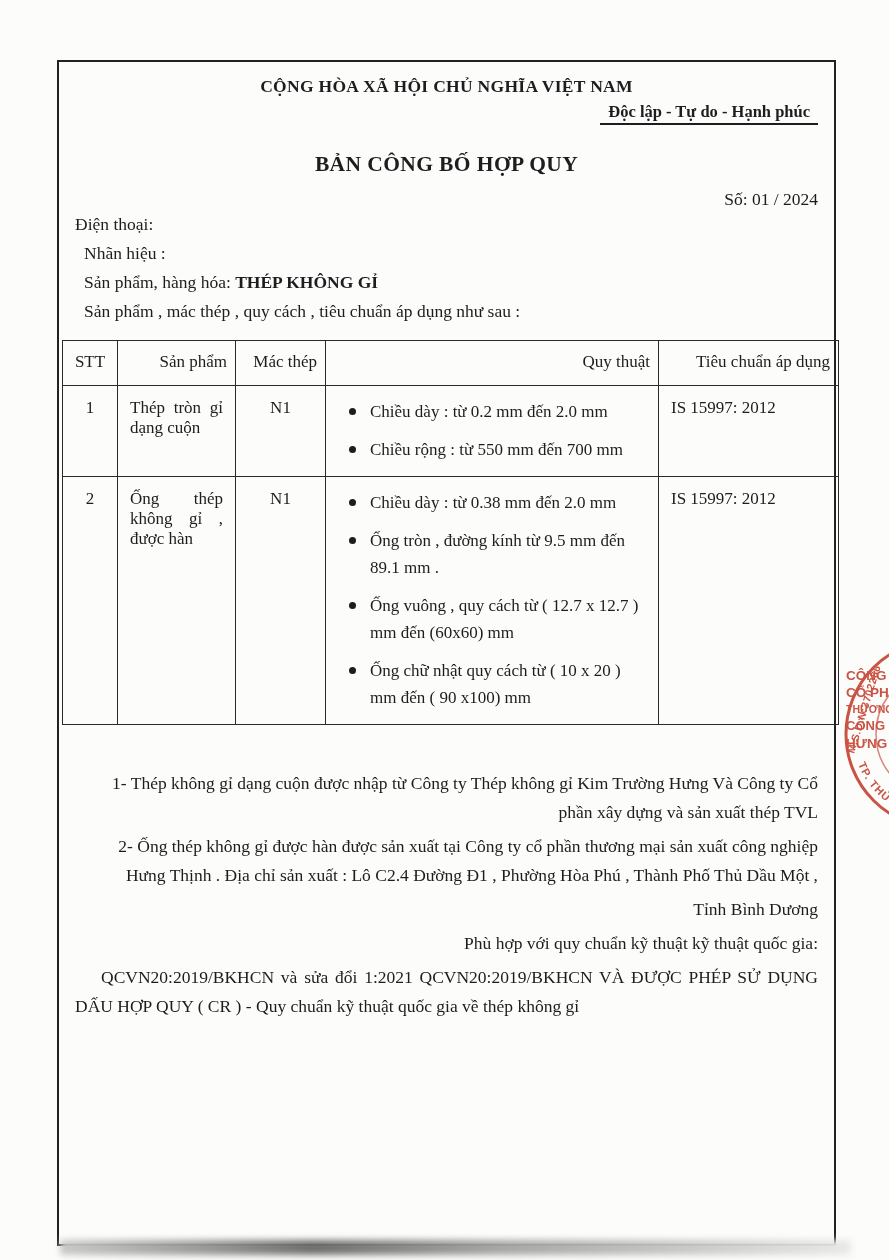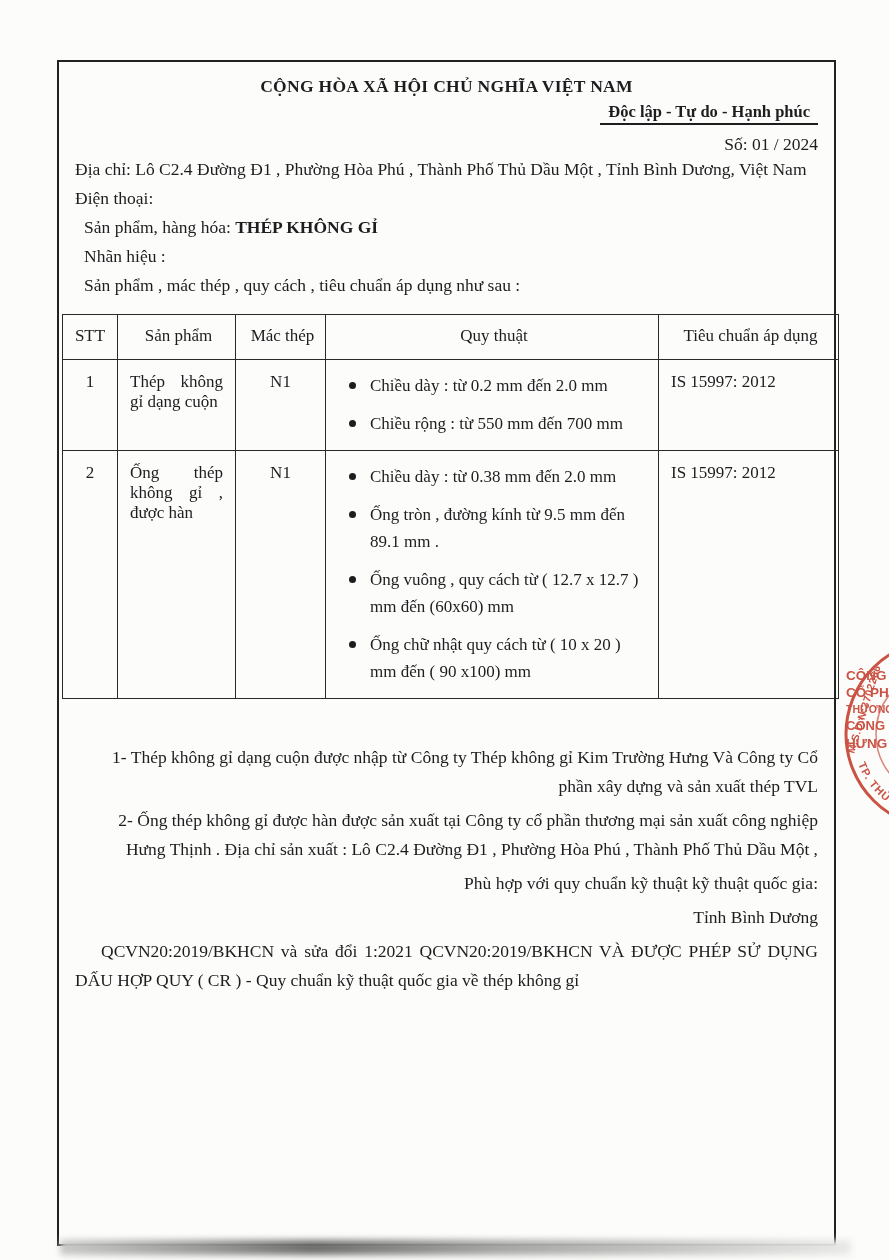--- a/index.html
+++ b/index.html
@@ -32,21 +32,21 @@
     table-layout:fixed;
     width:calc(100% + 26px);
     margin:14px -13px 0 -13px;
     font-size:17px;
   }
   .spec-table th,.spec-table td{
     border:1.6px solid #2a2a2a;
     vertical-align:top;
     font-weight:normal;
   }
-  .spec-table th{text-align:center;padding:11px 8px 13px 12px;}
+  .spec-table th{text-align:right;padding:11px 8px 13px 12px;}
   .spec-table th.c,.spec-table td.c{text-align:center;padding-left:4px;padding-right:4px;}
   .spec-table td{padding:12px 8px 6px 12px;}
   td.quycach{padding:10px 10px 2px 12px;}
   ul.spec{list-style:none;margin:0;padding:2px 0 0 8px;}
   ul.spec li{
     position:relative;padding-left:24px;margin:0 0 11px 0;line-height:27px;
   }
   ul.spec li::before{
     content:"";position:absolute;left:3px;top:10px;width:7px;height:7px;border-radius:50%;background:#1d1d1f;
   }
@@ -70,26 +70,26 @@
 <body>
 
 <div class="page">
   <div class="frame">
 
     <div class="nat-title">CỘNG HÒA XÃ HỘI CHỦ NGHĨA VIỆT NAM</div>
     <div class="motto-wrap">
       <span class="motto">Độc lập - Tự do - Hạnh phúc</span>
     </div>
 
+    <div class="doc-title">BẢN CÔNG BỐ HỢP QUY</div>
     <div class="doc-no">Số: 01 / 2024</div>
 
-    <p class="ln">Địa chỉ: Lô C2.4 Đường Đ1 , Phường Hòa Phú , Thành Phố Thủ Dầu Một , Tỉnh Bình Dương, Việt Nam</p>
     <p class="ln">Điện thoại:</p>
+    <p class="ln ind">Nhãn hiệu :</p>
     <p class="ln ind"><span>Sản phẩm, hàng hóa:</span> <span class="b">THÉP KHÔNG GỈ</span></p>
-    <p class="ln ind">Nhãn hiệu :</p>
     <p class="ln ind">Sản phẩm , mác thép , quy cách , tiêu chuẩn áp dụng như sau :</p>
 
     <table class="spec-table">
       <colgroup>
         <col style="width:55px">
           <col style="width:118px">
           <col style="width:90px">
           <col style="width:333px">
           <col style="width:180px">
       </colgroup>
@@ -98,21 +98,21 @@
           <th class="c">STT</th>
           <th>Sản phẩm</th>
           <th>Mác thép</th>
           <th>Quy thuật</th>
           <th>Tiêu chuẩn áp dụng</th>
         </tr>
       </thead>
       <tbody>
         <tr>
           <td class="c">1</td>
-          <td class="sanpham">Thép không gỉ dạng cuộn</td>
+          <td class="sanpham">Thép tròn gỉ dạng cuộn</td>
           <td class="c">N1</td>
           <td class="quycach">
             <ul class="spec">
               <li>Chiều dày : từ 0.2 mm đến 2.0 mm</li>
               <li>Chiều rộng : từ 550 mm đến 700 mm</li>
             </ul>
           </td>
           <td>IS 15997: 2012</td>
         </tr>
         <tr>
@@ -128,22 +128,22 @@
             </ul>
           </td>
           <td>IS 15997: 2012</td>
         </tr>
       </tbody>
     </table>
 
     <div class="notes">
       <p class="note n1">1- Thép không gỉ dạng cuộn được nhập từ Công ty Thép không gỉ Kim Trường Hưng Và Công ty Cổ phần xây dựng và sản xuất thép TVL</p>
       <p class="note n2">2- Ống thép không gỉ được hàn được sản xuất tại Công ty cổ phần thương mại sản xuất công nghiệp Hưng Thịnh . Địa chỉ sản xuất : Lô C2.4 Đường Đ1 , Phường Hòa Phú , Thành Phố Thủ Dầu Một ,</p>
+      <p class="note n3">Tỉnh Bình Dương</p>
       <p class="note n4">Phù hợp với quy chuẩn kỹ thuật kỹ thuật quốc gia:</p>
-      <p class="note n3">Tỉnh Bình Dương</p>
       <p class="note n5">QCVN20:2019/BKHCN và sửa đổi 1:2021 QCVN20:2019/BKHCN VÀ ĐƯỢC PHÉP SỬ DỤNG DẤU HỢP QUY ( CR ) - Quy chuẩn kỹ thuật quốc gia về thép không gỉ</p>
     </div>
 
   </div>
 
   <svg class="stamp" viewBox="0 0 200 200" aria-hidden="true">
     <circle cx="100" cy="98" r="94" fill="none" stroke="#c43c2c" stroke-width="3"></circle>
     <circle cx="100" cy="98" r="64" fill="none" stroke="#c43c2c" stroke-width="1.5" opacity="0.7"></circle>
     <defs>
       <path id="stamp-bottom-arc" d="M 18 128 A 88 88 0 0 0 182 128"></path>

